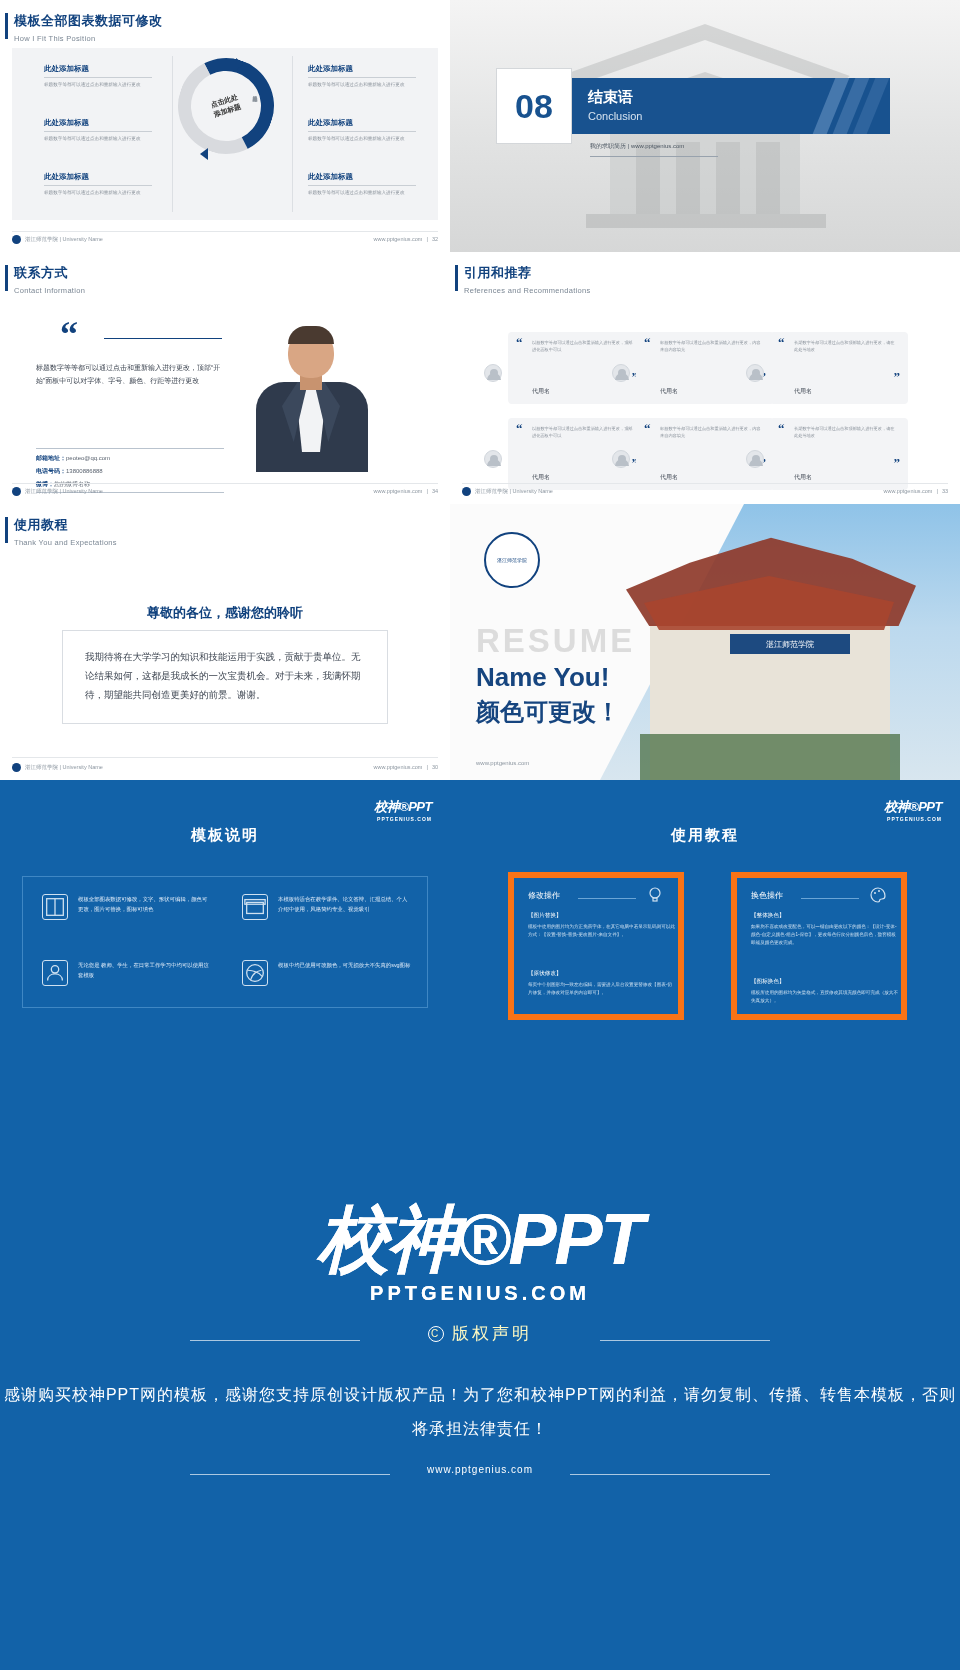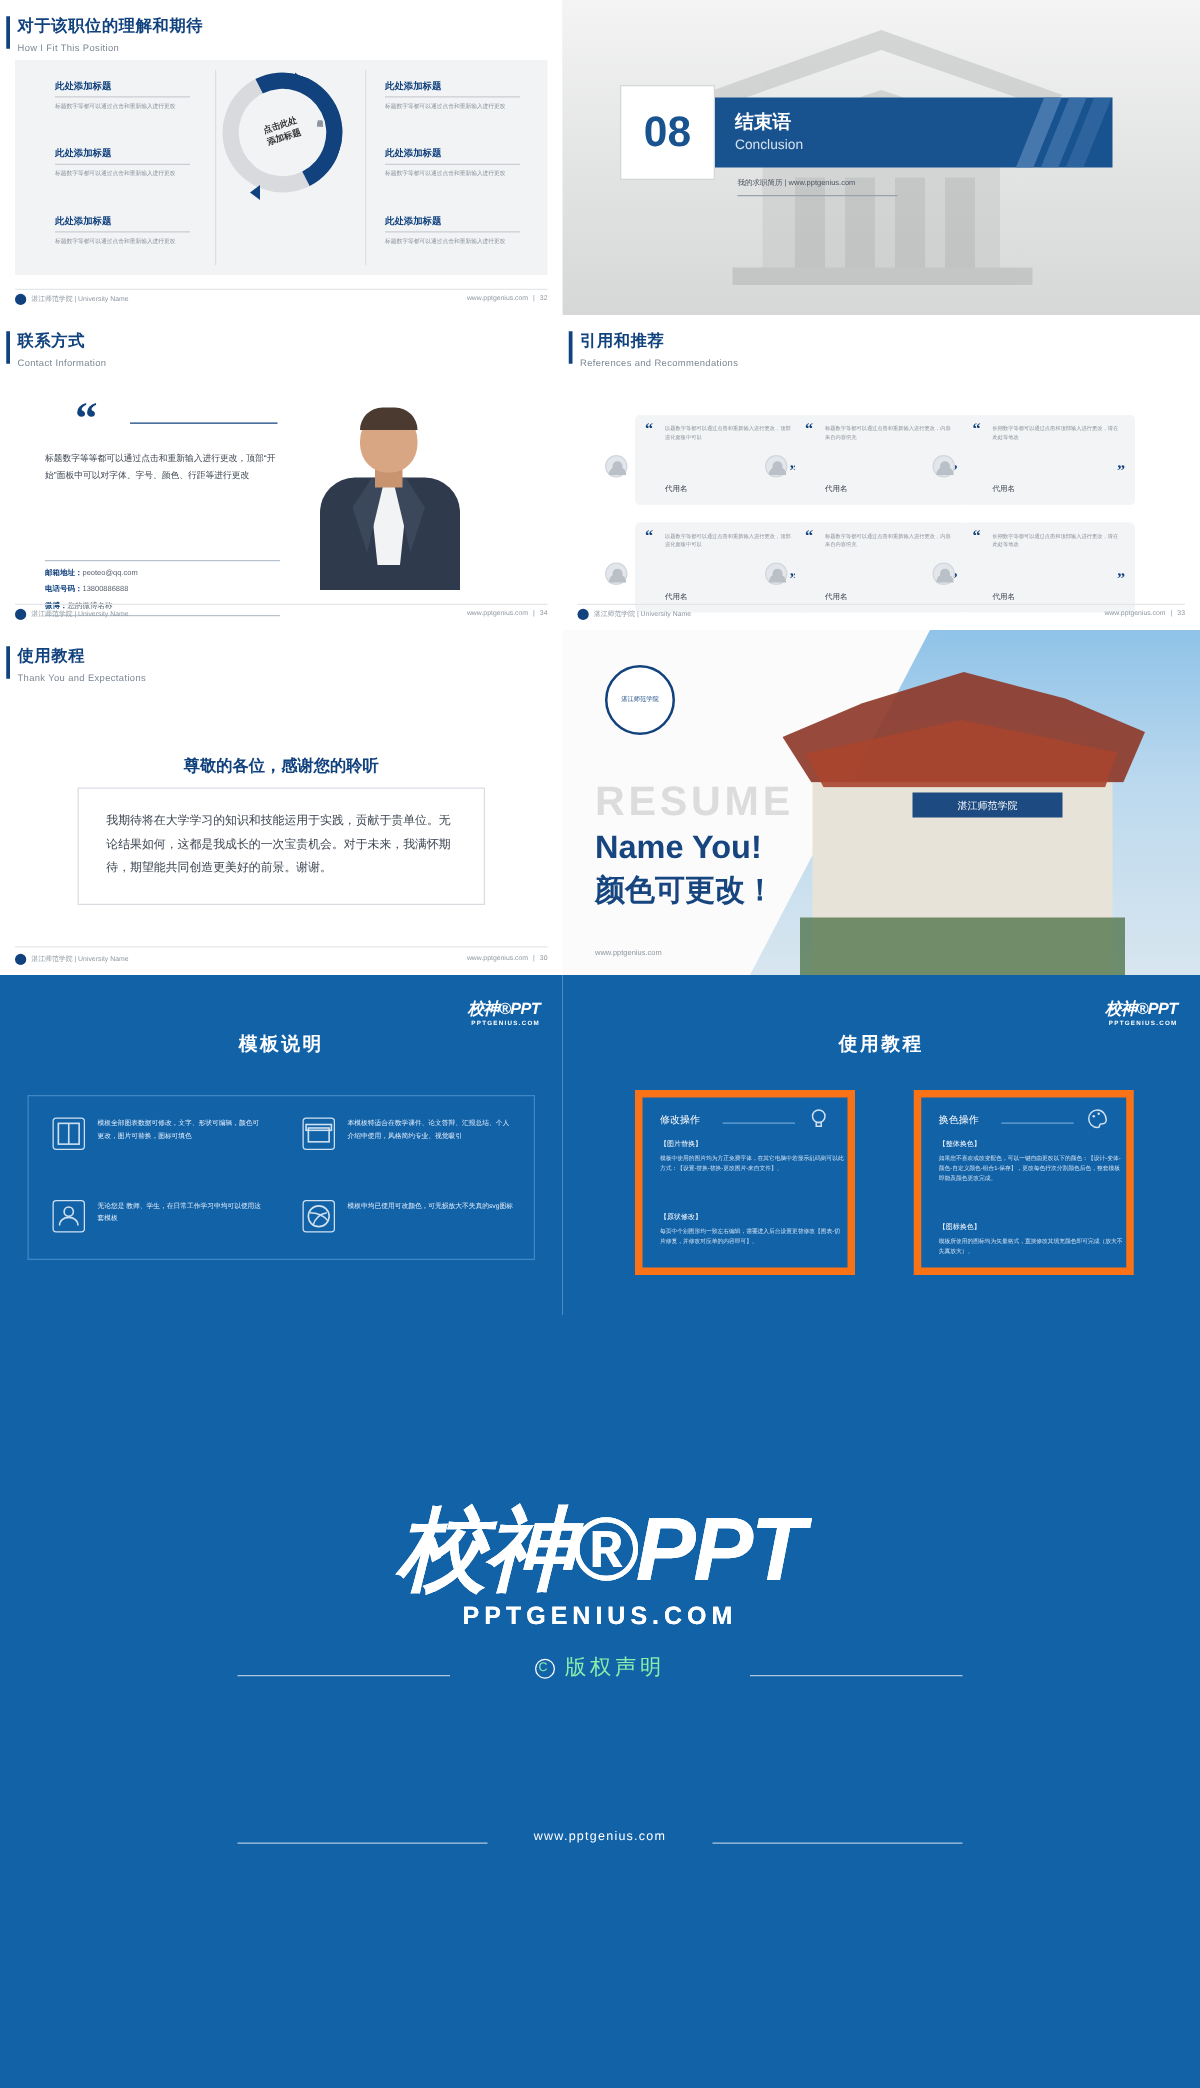--- a/index.html
+++ b/index.html
@@ -265,21 +265,21 @@
     position:absolute; left:0; right:0; top:140px; text-align:center;
     color:#fff; font-weight:bold; font-style:italic;
     font-size:72px; letter-spacing:-2px;
     text-shadow:0 0 0 #fff;
   }
   #slide9 .biglogo .sub {
     display:block; font-style:normal; font-size:20px; letter-spacing:4px; margin-top:-6px;
   }
   #slide9 .cr {
     position:absolute; left:0; right:0; top:270px; text-align:center;
-    color:#86efac; font-size:17px; letter-spacing:3px;
+    color:#fef9c3; font-size:17px; letter-spacing:3px;
   }
   #slide9 .cr .circ {
     display:inline-block; width:16px; height:16px; border:1.6px solid #fff; border-radius:50%;
     font-size:10px; line-height:13px; text-align:center; margin-right:8px; vertical-align:2px;
   }
   #slide9 .cr-line-l, #slide9 .cr-line-r {
     position:absolute; top:288px; width:170px; height:1px; background:rgba(255,255,255,.65);
   }
   #slide9 .cr-line-l { left:190px; }
   #slide9 .cr-line-r { right:190px; }
@@ -298,21 +298,21 @@
   #slide9 .url-line-r { right:190px; }
 </style>
 </head>
 <body>
 
 <div class="grid">
 
   <div class="slide" id="slide1">
     <div class="title-accent"></div>
     <div class="title-bar">
-      <div class="s-title-cn">对于该职位的理解和期待</div>
+      <div class="s-title-cn">模板全部图表数据可修改</div>
       <div class="s-title-en">How I Fit This Position</div>
     </div>
 
     <div class="panel"></div>
 
     <div class="blk" style="left:44px; top:64px;">
       <div class="bt">此处添加标题</div>
       <div class="uline"></div>
       <div class="bd">标题数字等都可以通过点击和重新输入进行更改</div>
     </div>
@@ -643,18 +643,19 @@
   <div class="slide" id="slide9">
     <div class="biglogo">
       <span>校神®PPT</span>
       <span class="sub">PPTGENIUS.COM</span>
     </div>
     <div class="cr">
       <span class="circ">C</span><span>版权声明</span>
     </div>
     <div class="cr-line-l"></div>
     <div class="cr-line-r"></div>
+    <div class="para">感谢购买校神PPT网的模板，感谢您支持原创设计版权产品！为了您和校神PPT网的利益，请勿复制、传播、转售本模板，否则将承担法律责任！</div>
     <div class="url-line-l"></div>
     <div class="url">www.pptgenius.com</div>
     <div class="url-line-r"></div>
   </div>
 
 </div>
 
 </body></html>

